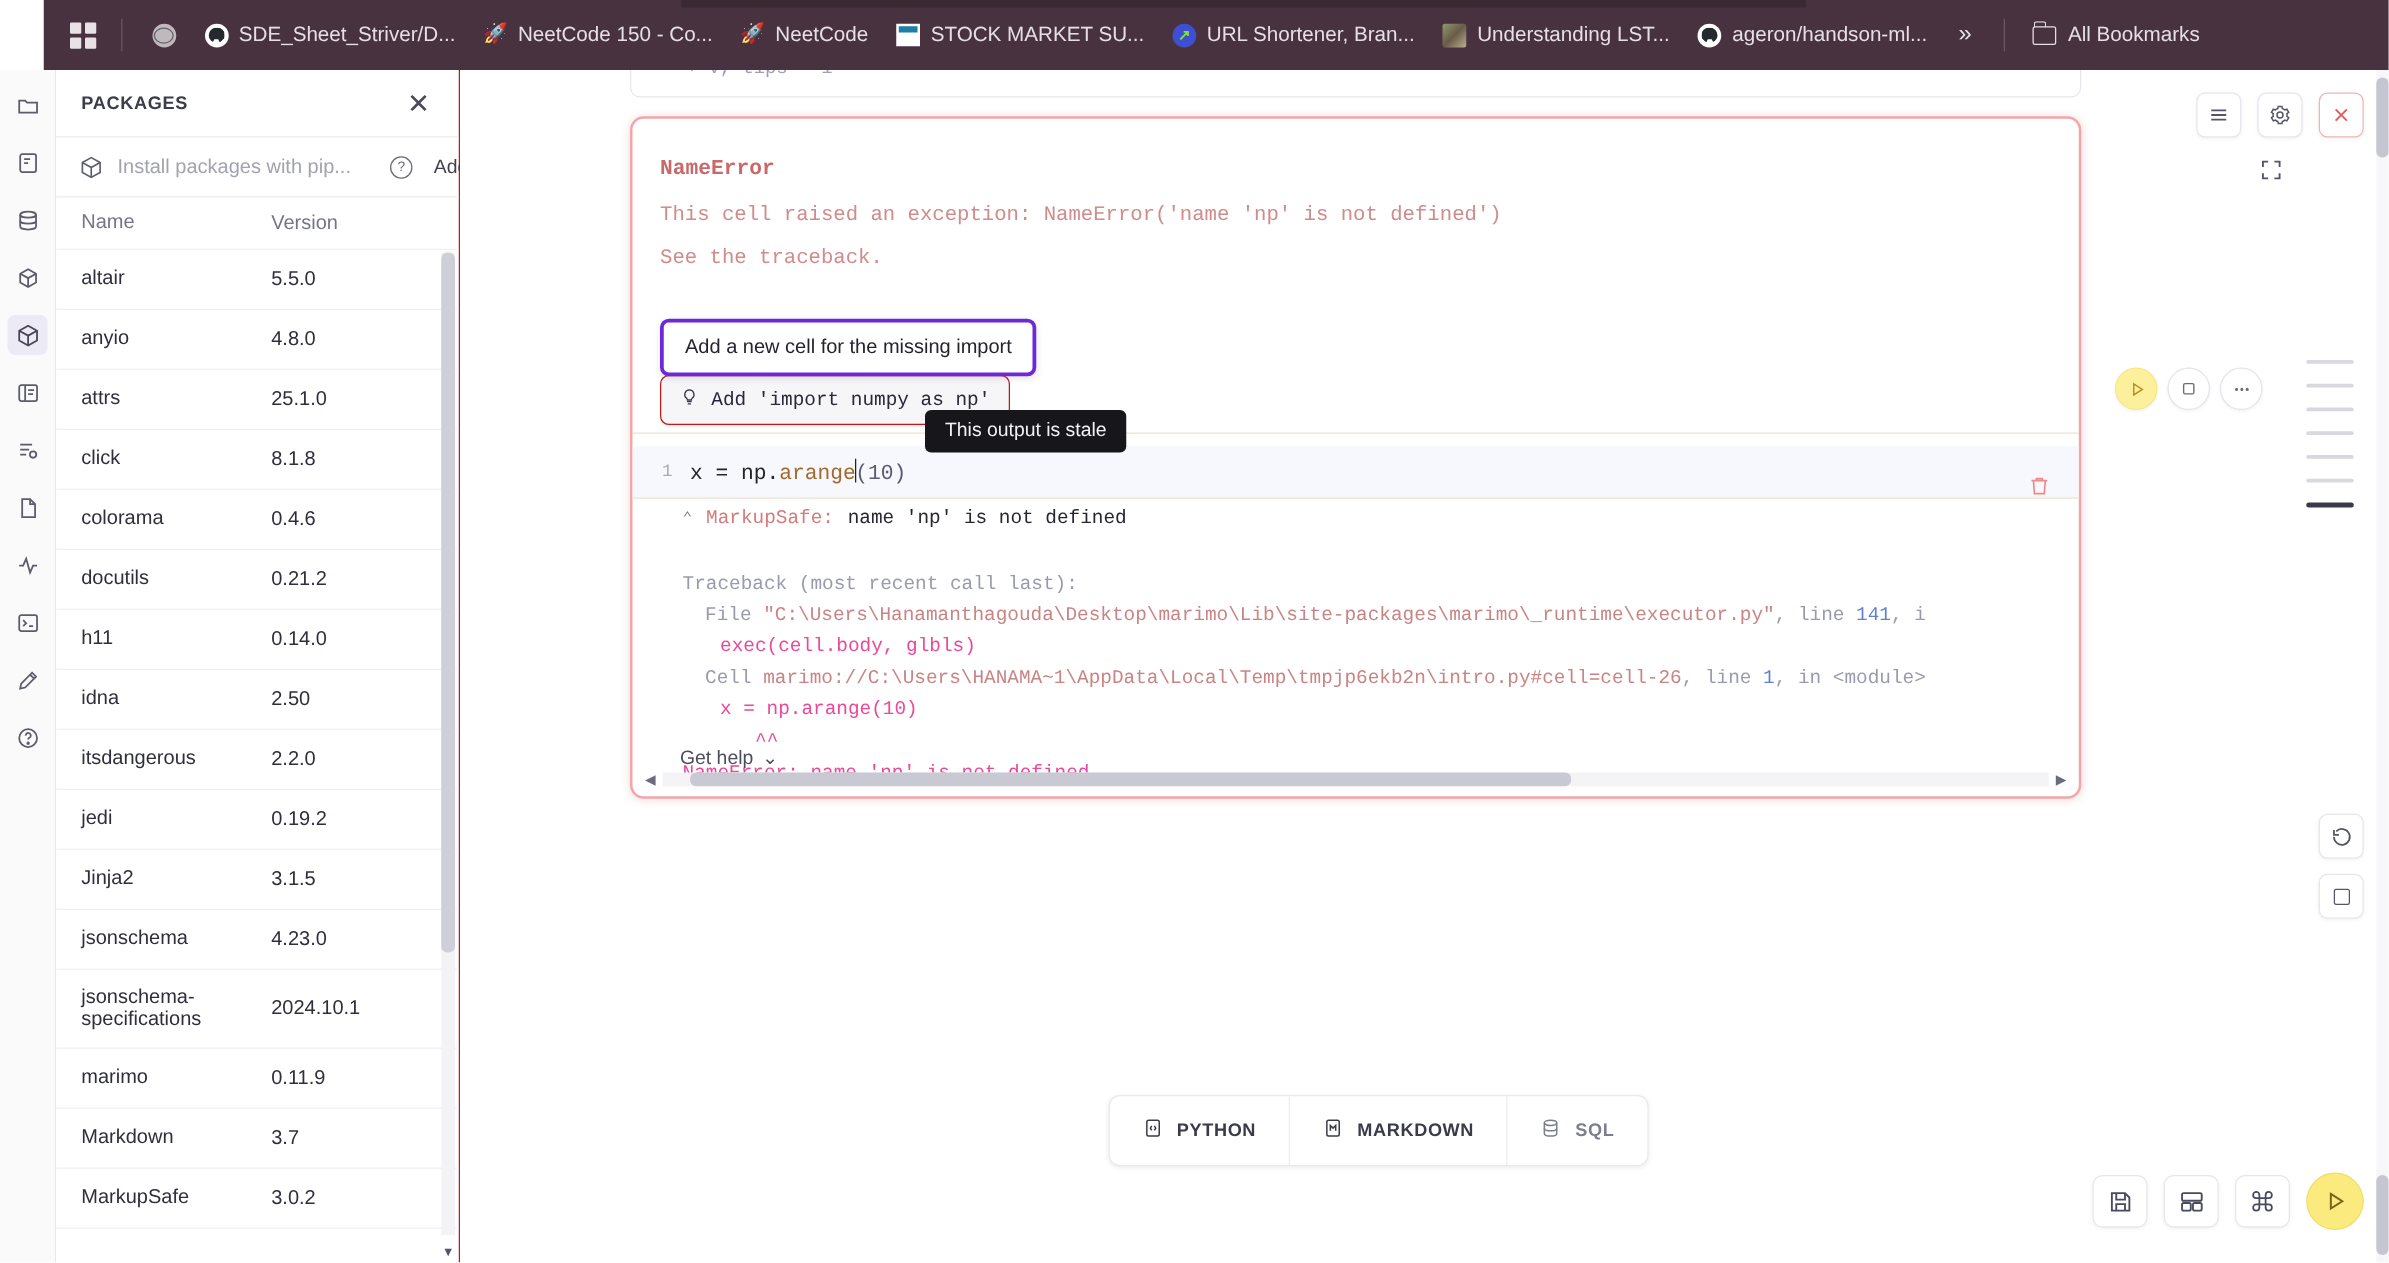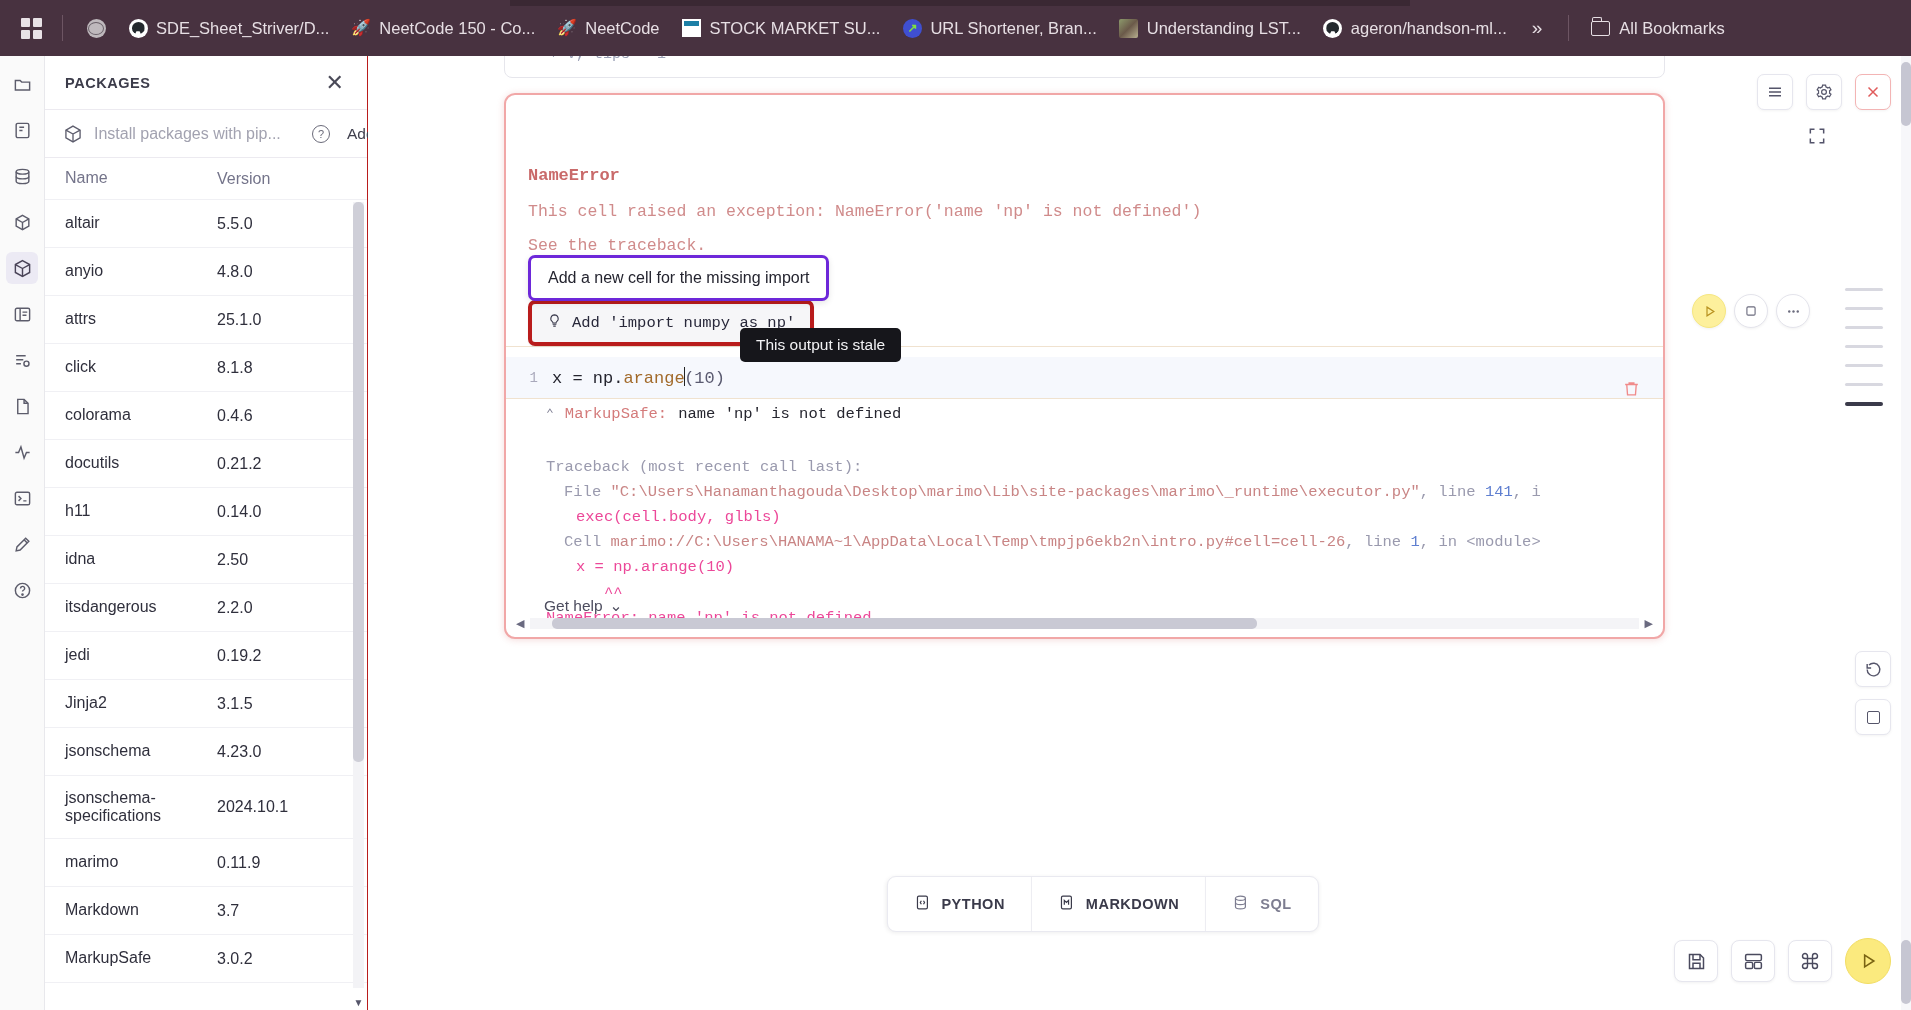--- a/index.html
+++ b/index.html
@@ -14,20 +14,21 @@
   
   .bookmark-bar {
     height: 56px;
     background: #483240;
     display: flex;
     align-items: center;
     padding: 0 14px;
     gap: 4px;
     position: relative;
     overflow: hidden;
+    margin-left: 35px;
   }
   .bm-tabstub {
     position: absolute;
     top: 0; left: 510px; width: 900px; height: 6px;
     background: #3a2833;
   }
   .grid-icon {
     width: 34px; height: 34px;
     display: flex; align-items: center; justify-content: center;
     cursor: pointer;
@@ -138,39 +139,38 @@
     position: absolute; left: 136px; right: 172px; top: 37px; height: 546px;
     background: #ffffff;
     border: 2px solid #f1a7a7; border-radius: 11px;
     box-shadow: 0 1px 7px rgba(220,140,140,.32);
     overflow: hidden;
   }
   .err-title {
     font-family: "Liberation Mono", monospace;
     font-size: 17px; font-weight: bold; color: #c96a6a;
     padding: 31px 0 0 22px;
-    margin-top: 40px;
   }
   .err-msg {
     font-family: "Liberation Mono", monospace; font-size: 16.5px; color: #d08b8b;
     padding: 17px 0 0 22px; white-space: nowrap;
   }
   .err-sub {
     font-family: "Liberation Mono", monospace; font-size: 16.5px; color: #d08b8b;
     padding: 15px 0 0 22px;
   }
   .tooltip-white {
     position: absolute; left: 22px; top: 160px;
     background: #ffffff; border: 3px solid #6d28d9; border-radius: 7px;
     padding: 11px 17px; font-size: 16px; color: #24242f;
     box-shadow: 0 2px 6px rgba(0,0,0,.10); white-space: nowrap; z-index: 5;
   }
   .fix-btn {
     position: absolute; left: 22px; top: 205px;
-    background: #f6f6f8; border: 4px solid #b91c1c; border-radius: 7px;
+    background: #f6f6f8; border: 1px solid #b91c1c; border-radius: 7px;
     padding: 8px 15px; display: flex; align-items: center; gap: 10px;
     font-family: "Liberation Mono", monospace; font-size: 15.5px; color: #28283a;
     cursor: pointer; box-shadow: 0 1px 2px rgba(0,0,0,.07); z-index: 4;
   }
   .tooltip-dark {
     position: absolute; left: 234px; top: 233px;
     background: #16161b; color: #f2f2f4; border-radius: 5px;
     padding: 8px 16px; font-size: 15.5px; white-space: nowrap; z-index: 6;
   }
 

